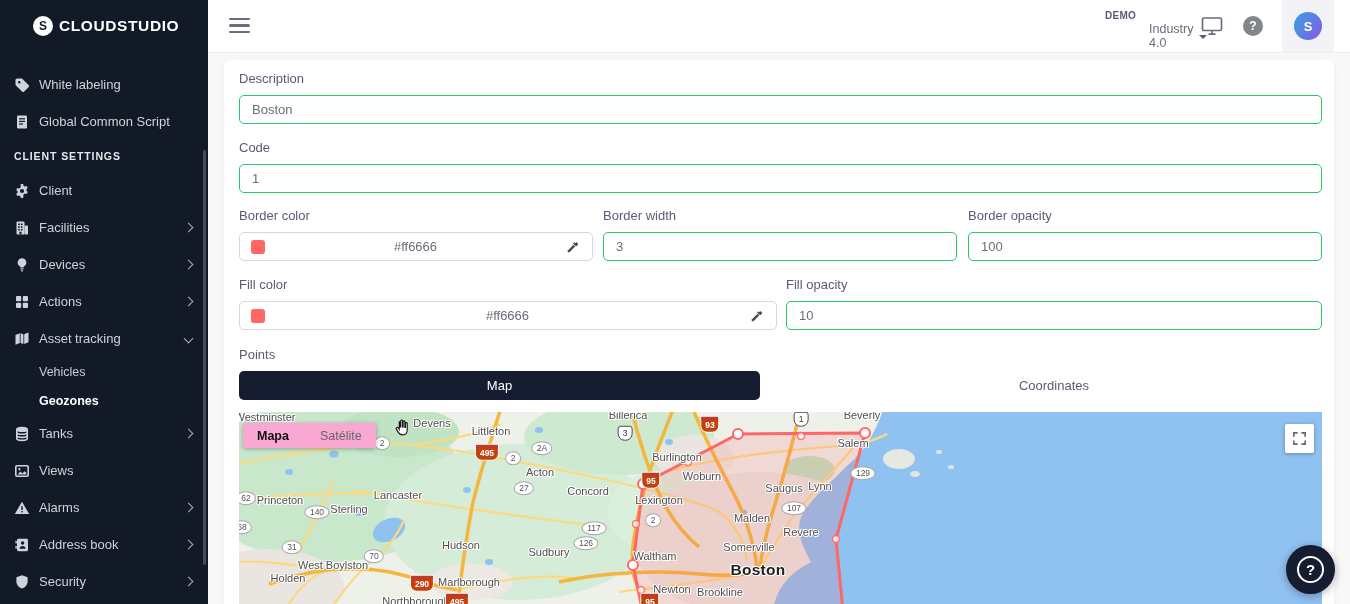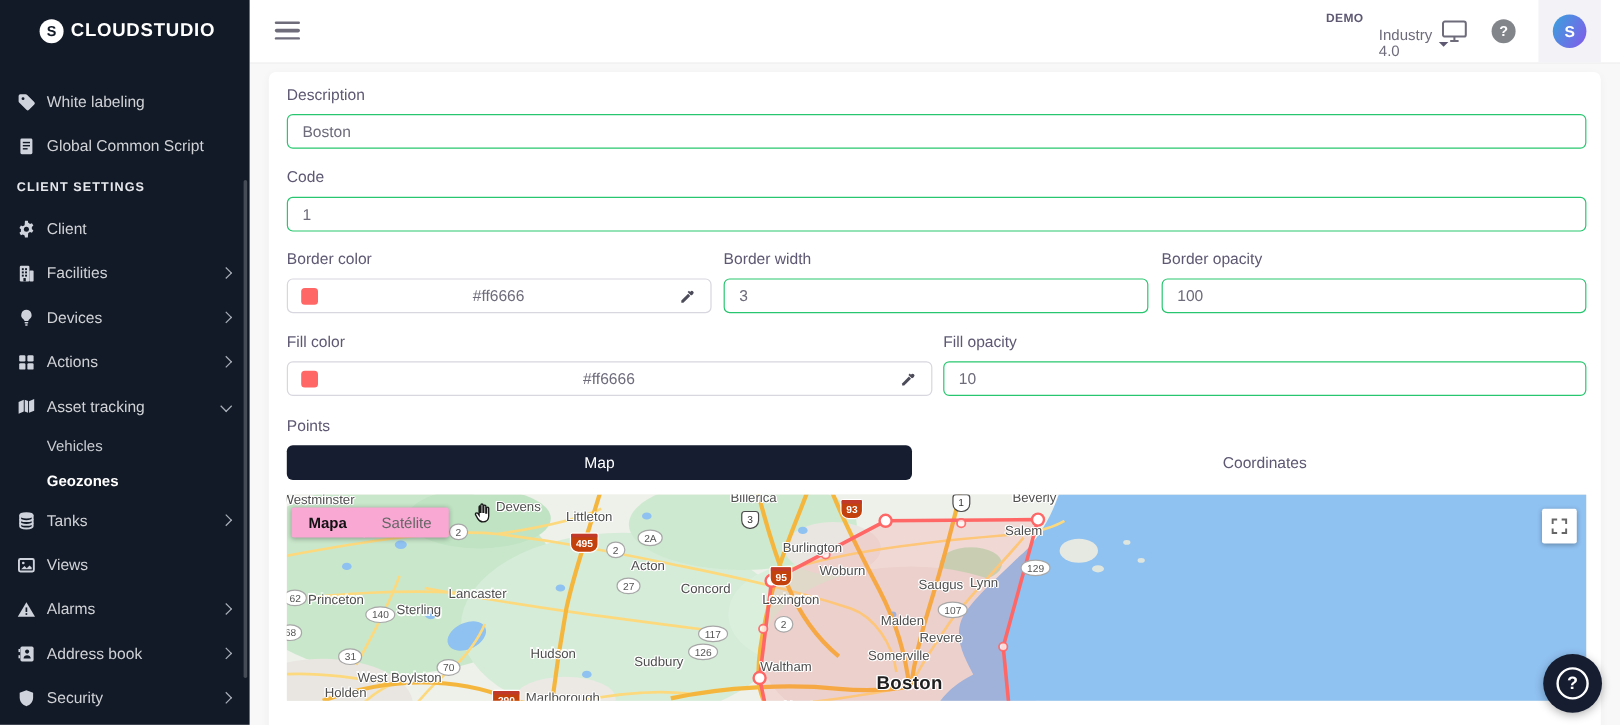--- a/index.html
+++ b/index.html
@@ -57,39 +57,39 @@
     background:#fff; display:flex; align-items:center; cursor:pointer; }
   .swatch { width:14px; height:14px; border-radius:3px; margin-left:11px; }
   .cw-val { flex:1; text-align:center; font-size:13px; color:#6e6b7b; }
   .dropper { width:14px; height:14px; margin-right:12px; }
   .tab-map { position:absolute; background:#161d31; border-radius:5px; color:#fff; font-size:13px;
     display:flex; align-items:center; justify-content:center; cursor:pointer; }
   .tab-coord { position:absolute; color:#5e5873; font-size:13px; display:flex; align-items:center;
     justify-content:center; cursor:pointer; }
 
   
-  .map { position:absolute; left:15px; top:352px; width:1083px; height:172px; overflow:hidden;
+  .map { position:absolute; left:15px; top:352px; width:1083px; height:192px; overflow:hidden;
     background:#eef0ea; cursor:grab; }
   .map svg.base { position:absolute; left:0; top:0; }
   .mlabel { position:absolute; transform:translate(-50%,-50%); font-size:11px; color:#4e4e4e;
     white-space:nowrap; z-index:4; pointer-events:none;
     text-shadow:1px 0 #fff,-1px 0 #fff,0 1px #fff,0 -1px #fff,1px 1px #fff,-1px -1px #fff; }
   .mlabel.big { font-size:15.5px; font-weight:bold; color:#1f1f1f; letter-spacing:.3px; }
   .shield { position:absolute; transform:translate(-50%,-50%); line-height:1; z-index:4;
     font-size:8.5px; pointer-events:none; }
   .shield.oval { background:#fff; border:1px solid #a7a7a7; border-radius:50%; color:#555; padding:1.5px 4.5px; }
   .shield.us { background:#fff; border:1px solid #4a4a4a; border-radius:3px 3px 7px 7px; color:#333; padding:2px 4px; }
   .shield.interstate { background:#c2410c; color:#fff; font-weight:bold; border:1px solid #fff;
     border-radius:2px 2px 7px 7px; padding:4px 4px 2px; position:absolute; overflow:hidden; }
   .shield.interstate i { position:absolute; left:0; top:0; right:0; height:3px; background:#c0392b; }
   .maptype { position:absolute; left:4px; top:11px; height:25px; display:flex; background:#f9a8d4;
     border-radius:2px; box-shadow:0 1px 4px rgba(0,0,0,.3); z-index:6; }
   .maptype .mt { padding:0 14px; display:flex; align-items:center; font-size:12.5px; cursor:pointer; }
   .maptype .mt.on { font-weight:bold; color:#111; }
-  .maptype .mt.off { color:#666; border-left:1px solid #f9a8d4; }
+  .maptype .mt.off { color:#666; border-left:3px solid #f9a8d4; }
   .handcur { position:absolute; left:152px; top:6px; width:20px; height:20px; z-index:7; }
   .fsbtn { position:absolute; right:8px; top:12px; width:29px; height:29px; background:#fff;
     border-radius:2px; box-shadow:0 1px 4px rgba(0,0,0,.3); display:flex; align-items:center;
     justify-content:center; cursor:pointer; z-index:6; }
 
   .fab-help { position:absolute; left:1286px; top:545px; width:49px; height:49px; border-radius:50%;
     background:#161d31; z-index:40; display:flex; align-items:center; justify-content:center;
     cursor:pointer; box-shadow:0 2px 8px rgba(0,0,0,.3); }
   .fab-ring { width:27px; height:27px; border:2.4px solid #fff; border-radius:50%; color:#fff;
     font-weight:bold; font-size:15px; display:flex; align-items:center; justify-content:center; }
@@ -394,21 +394,21 @@
         <span class="mlabel" style="left: 94px; top: 153px;">West Boylston</span>
         <span class="mlabel" style="left: 49px; top: 166px;">Holden</span>
         <span class="mlabel" style="left: 230px; top: 170px;">Marlborough</span>
         <span class="mlabel" style="left: 177px; top: 189px;">Northborough</span>
         <span class="mlabel" style="left: 438px; top: 45px;">Burlington</span>
         <span class="mlabel" style="left: 463px; top: 64px;">Woburn</span>
         <span class="mlabel" style="left: 420px; top: 88px;">Lexington</span>
         <span class="mlabel" style="left: 545px; top: 76px;">Saugus</span>
         <span class="mlabel" style="left: 581px; top: 74px;">Lynn</span>
         <span class="mlabel" style="left: 513px; top: 106px;">Malden</span>
-        <span class="mlabel" style="left: 545px; top: 120px;">Revere</span>
+        <span class="mlabel" style="left: 562px; top: 120px;">Revere</span>
         <span class="mlabel" style="left: 494px; top: 135px; padding-left: 32px;">Somerville</span>
         <span class="mlabel big" style="left: 519px; top: 158px;">Boston</span>
         <span class="mlabel" style="left: 433px; top: 177px;">Newton</span>
         <span class="mlabel" style="left: 481px; top: 180px;">Brookline</span>
         <span class="mlabel" style="left: 416px; top: 144px;">Waltham</span>
         <span class="mlabel" style="left: 614px; top: 31px;">Salem</span>
       </div>
     <div id="mapshields">
         <span class="shield oval" style="left: 143px; top: 31px;">2</span>
         <span class="shield oval" style="left: 303px; top: 36px;">2A</span>

